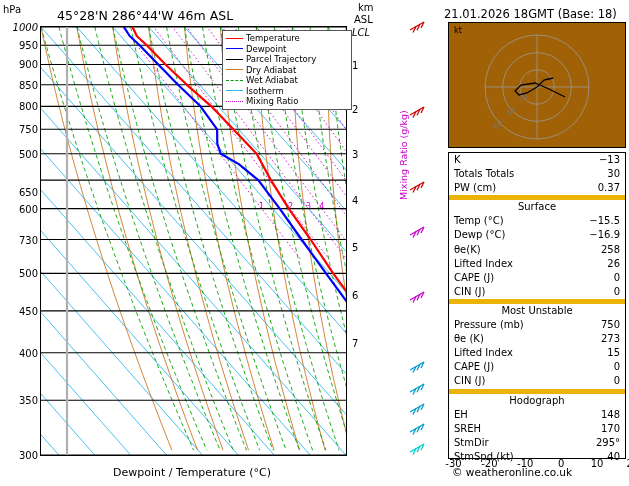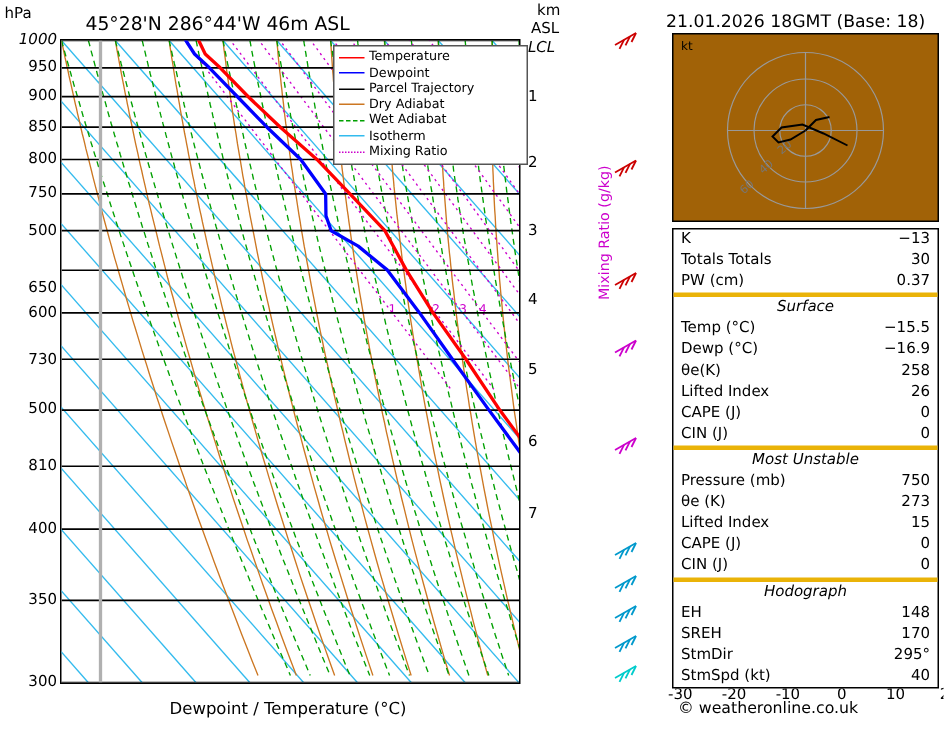--- a/index.html
+++ b/index.html
@@ -28,21 +28,21 @@
   .lgline{width:17px;height:0;border-top-width:1.6px;border-top-style:solid;margin-right:3px;flex:none;}
   
   #right-col{left:440px;top:0;width:189px;height:486px;}
   #date-title{left:444px;top:7px;font-size:11.5px;color:#000;white-space:nowrap;}
   #hodo-box{left:448px;top:22px;width:176px;height:124px;border:1px solid #000;background:#a16207;}
   #hodo-kt{left:5px;top:3px;font-size:8px;color:#000;}
   #table-box{left:448px;top:152px;width:176px;height:305px;border:1px solid #000;background:#fff;
              font-size:10px;color:#000;}
   .trow{display:flex;justify-content:space-between;padding:0 5px;height:14.1px;line-height:14.1px;}
   .trow span:last-child{}
-  .thead{text-align:center;font-size:10px;height:14.1px;line-height:14.1px;border-top:3px solid #eab308;font-style:italic;}
+  .thead{text-align:center;font-size:10px;height:14.1px;line-height:14.1px;border-top:5px solid #eab308;}
   #credit{left:452px;top:466px;font-size:10.5px;color:#000;}
 </style>
 </head>
 <body>
 
 <div class="abs" id="skewt-panel">
 
   <div class="abs" id="hpa-label">hPa</div>
   <div class="abs" id="title-main">45°28'N 286°44'W 46m ASL</div>
   <div class="abs" id="km-label">km</div>
@@ -156,21 +156,21 @@
           <line x1="0" y1="0" x2="305" y2="0" stroke="#000" stroke-width="1.1"></line>
           <line x1="26" y1="0" x2="26" y2="428" stroke="#b0b0b0" stroke-width="2.2"></line>
           <path d="M91.5 0.0 L95.8 9.0 L105.8 18.2 L124.5 37.5 L145.9 57.8 L170.3 79.3 L192.3 102.3 L215.6 126.8 L229.9 153.1 L247.7 181.6 L269.6 212.5 L292.2 246.4 L319.8 283.9 L353.0 325.7 L393.0 373.2 L444.8 428.0 " stroke="#ff0000" stroke-width="2.2" fill="none" stroke-linejoin="round" stroke-linecap="round"></path>
           <path d="M82.9 0.0 L88.7 9.0 L98.6 18.2 L117.3 37.5 L137.0 57.8 L159.5 79.3 L176.1 102.3 L176.3 116.8 L179.8 126.8 L197.8 137.1 L217.3 153.1 L238.7 181.6 L260.6 212.5 L285.0 246.4 L312.6 283.9 L347.6 325.7 L387.6 373.2 L439.4 428.0 " stroke="#0000ff" stroke-width="2.2" fill="none" stroke-linejoin="round" stroke-linecap="round"></path>
         </g>
       </svg>
     <div id="axis-labels">
         <div class="ylab" style="top: 428px;">300</div>
         <div class="ylab" style="top: 373.201px;">350</div>
         <div class="ylab" style="top: 325.732px;">400</div>
-        <div class="ylab" style="top: 283.861px;">810</div>
+        <div class="ylab" style="top: 283.861px;">450</div>
         <div class="ylab" style="top: 246.407px;">500</div>
         <div class="ylab" style="top: 212.525px;">730</div>
         <div class="ylab" style="top: 181.593px;">600</div>
         <div class="ylab" style="top: 165px;">650</div>
         <div class="ylab" style="top: 126.794px;">500</div>
         <div class="ylab" style="top: 102.268px;">750</div>
         <div class="ylab" style="top: 79.3252px;">800</div>
         <div class="ylab" style="top: 57.7738px;">850</div>
         <div class="ylab" style="top: 37.4546px;">900</div>
         <div class="ylab" style="top: 18.2342px;">950</div>

